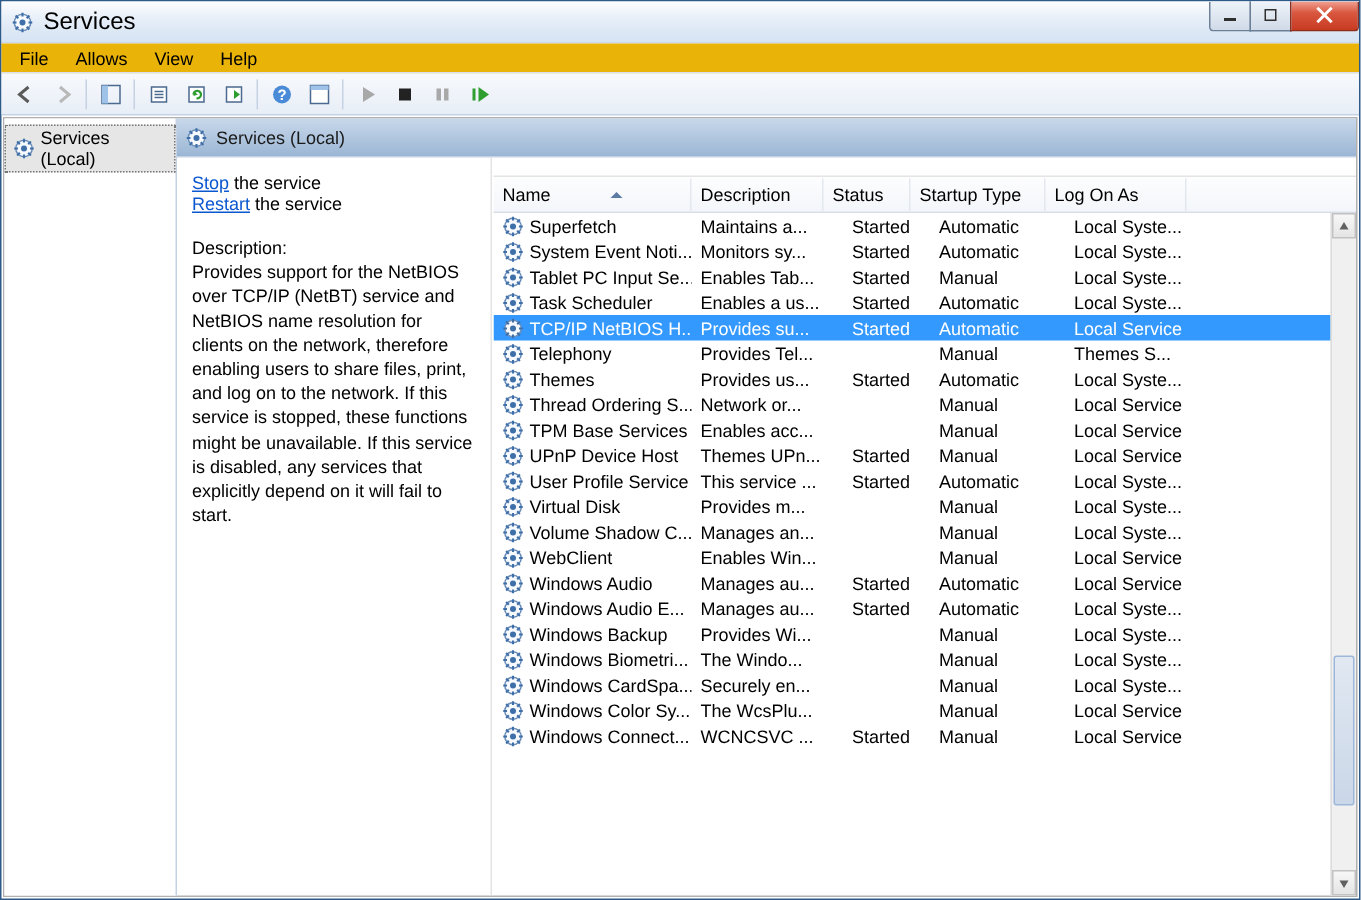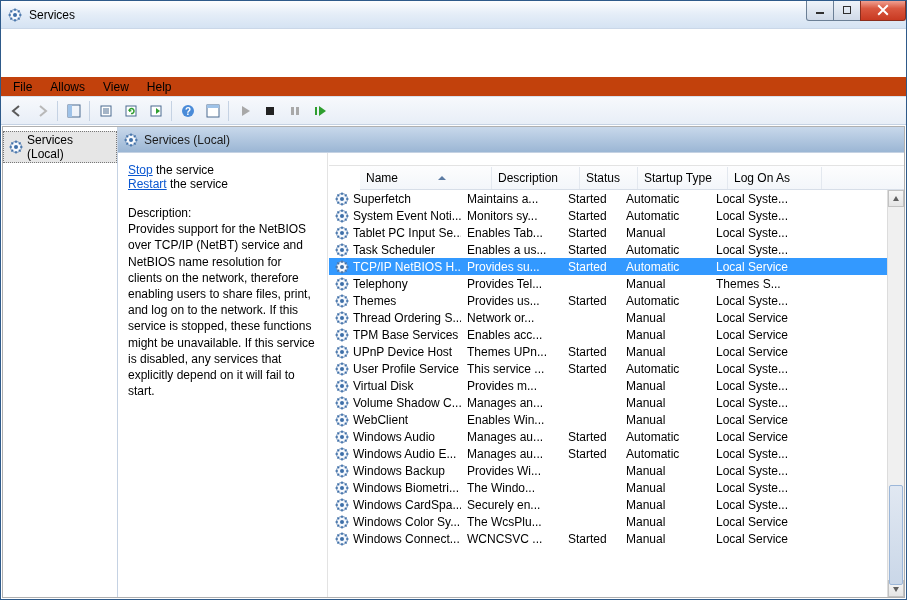--- a/index.html
+++ b/index.html
@@ -1,49 +1,49 @@
 <!DOCTYPE html>
 <html><head>
 <meta charset="utf-8">
 <style>
   * { box-sizing: border-box; }
   body { margin:0; font-family: "Segoe UI", Arial, sans-serif; font-size:12px; background:#fff; color:#000; }
   .window { width:907px; height:600px; border:1px solid #2e5a8a; display:flex; flex-direction:column; background:#fff; position:relative; }
   
   .titlebar { height:28px; background:linear-gradient(to bottom,#fdfdfe,#e6eef8 45%,#d5e3f3); display:flex; align-items:center; padding:0 0 0 6px; border-bottom:1px solid #cad7e8; }
   .titlebar .title-icon { width:16px; height:16px; margin-right:6px; display:flex; align-items:center; justify-content:center; }
-  .title-text { font-size:12px; color:#000;text-align:center; }
+  .title-text { font-size:16px; color:#000;text-align:center; }
   .win-controls { margin-left:auto; display:flex; height:20px; margin-top:-8px; }
   .win-btn { width:28px; height:20px; border:1px solid #6b7f96; border-top:none; margin-left:-1px; display:flex; align-items:center; justify-content:center; font-size:10px; background:linear-gradient(#eef3f9,#d0dae8); }
   .win-btn.minimize { border-bottom-left-radius:3px; }
   .win-btn.close { width:46px; border-bottom-right-radius:3px; background:linear-gradient(#f0a091,#d9573f 40%,#c83a22); color:#fff; border-color:#8b2e1e; }
   .win-btn .box { width:8px; height:8px; border:1px solid #2f2f2f; background:transparent; }
   .win-btn.minimize .line { width:8px; border-bottom:2px solid #2f2f2f; margin-top:6px; }
   .win-btn.close svg { width:12px; height:12px; }
   
-  .menubar { height:20px; background:#c2410c; display:flex; align-items:center; padding:0 4px; gap:2px; border-bottom:1px solid #d7e0ec;margin-top:48px; }
+  .menubar { height:20px; background:#eab308; display:flex; align-items:center; padding:0 4px; gap:2px; border-bottom:1px solid #d7e0ec; }
   .menu-item { padding:2px 8px; cursor:default; }
   
   .toolbar { height:28px; background:linear-gradient(#f7f9fc,#e8eef7); border-bottom:1px solid #c5d2e3; display:flex; align-items:center; padding:0 4px; gap:2px; }
   .tool-btn { width:23px; height:22px; border:1px solid transparent; display:flex; align-items:center; justify-content:center; border-radius:2px; }
   .tool-sep { width:1px; height:20px; background:#c5d2e3; margin:0 2px; }
   
   .body { flex:1; display:flex; border:1px solid #b0b0b0; margin:1px; min-height:0; }
   .left-pane { width:115px; border-right:1px solid #c5d2e3; padding-top:4px; background:#fff; }
   .tree-item { display:flex; align-items:center; padding:2px 4px 2px 6px; gap:4px; }
   .tree-item.selected { background:#e6e6e6; border:1px dotted #777; padding:1px 3px 1px 5px; }
   .right-pane { flex:1; display:flex; flex-direction:column; min-width:0; }
   .pane-header { height:26px; background:linear-gradient(#c8d8eb,#9bb6d4); display:flex; align-items:center; padding-left:6px; gap:6px; color:#1a1a1a; border-bottom:1px solid #c5d2e3; }
   .pane-body { flex:1; display:flex; min-height:0; }
   .detail-pane { width:210px; padding:10px 10px 4px 10px; border-right:1px solid #e3e3e3; }
   .detail-title { font-weight:bold; font-size:12px; margin-bottom:14px; }
   .detail-link { color:#0b57d0; text-decoration:underline; cursor:pointer; }
   .detail-desc { margin-top:14px; line-height:1.35; }
   .list-pane { flex:1; position:relative; display:flex; flex-direction:column; min-width:0; border-top:1px solid #e3e3e3; margin-top:12px; margin-left:1px; }
-  .list-header { display:flex; align-items:center; background:linear-gradient(#fdfdfe,#f3f6fa); border-bottom:1px solid #d7dee8; height:24px;margin-left:31px; }
+  .list-header { display:flex; align-items:center; background:linear-gradient(#fdfdfe,#f3f6fa); border-bottom:1px solid #d7dee8; height:24px; }
   .col { padding:4px 6px; border-right:1px solid #e3e8ef; overflow:hidden; white-space:nowrap; text-overflow:ellipsis; display:flex; align-items:center; }
   .col.name { width:132px; }
   .col.desc { width:88px; }
   .col.status { width:58px; }
   .col.startup { width:90px; }
   .col.logon { width:94px; }
   .list-header .sort-ind { margin:0 auto; width:0; height:0; border-left:4px solid transparent; border-right:4px solid transparent; border-bottom:4px solid #5c7ba3; }
   .list-body { flex:1; overflow:hidden; position:relative; }
   .row { display:flex; align-items:center; height:17px; }
   .row.selected { background:#3399ff; color:#fff; }

